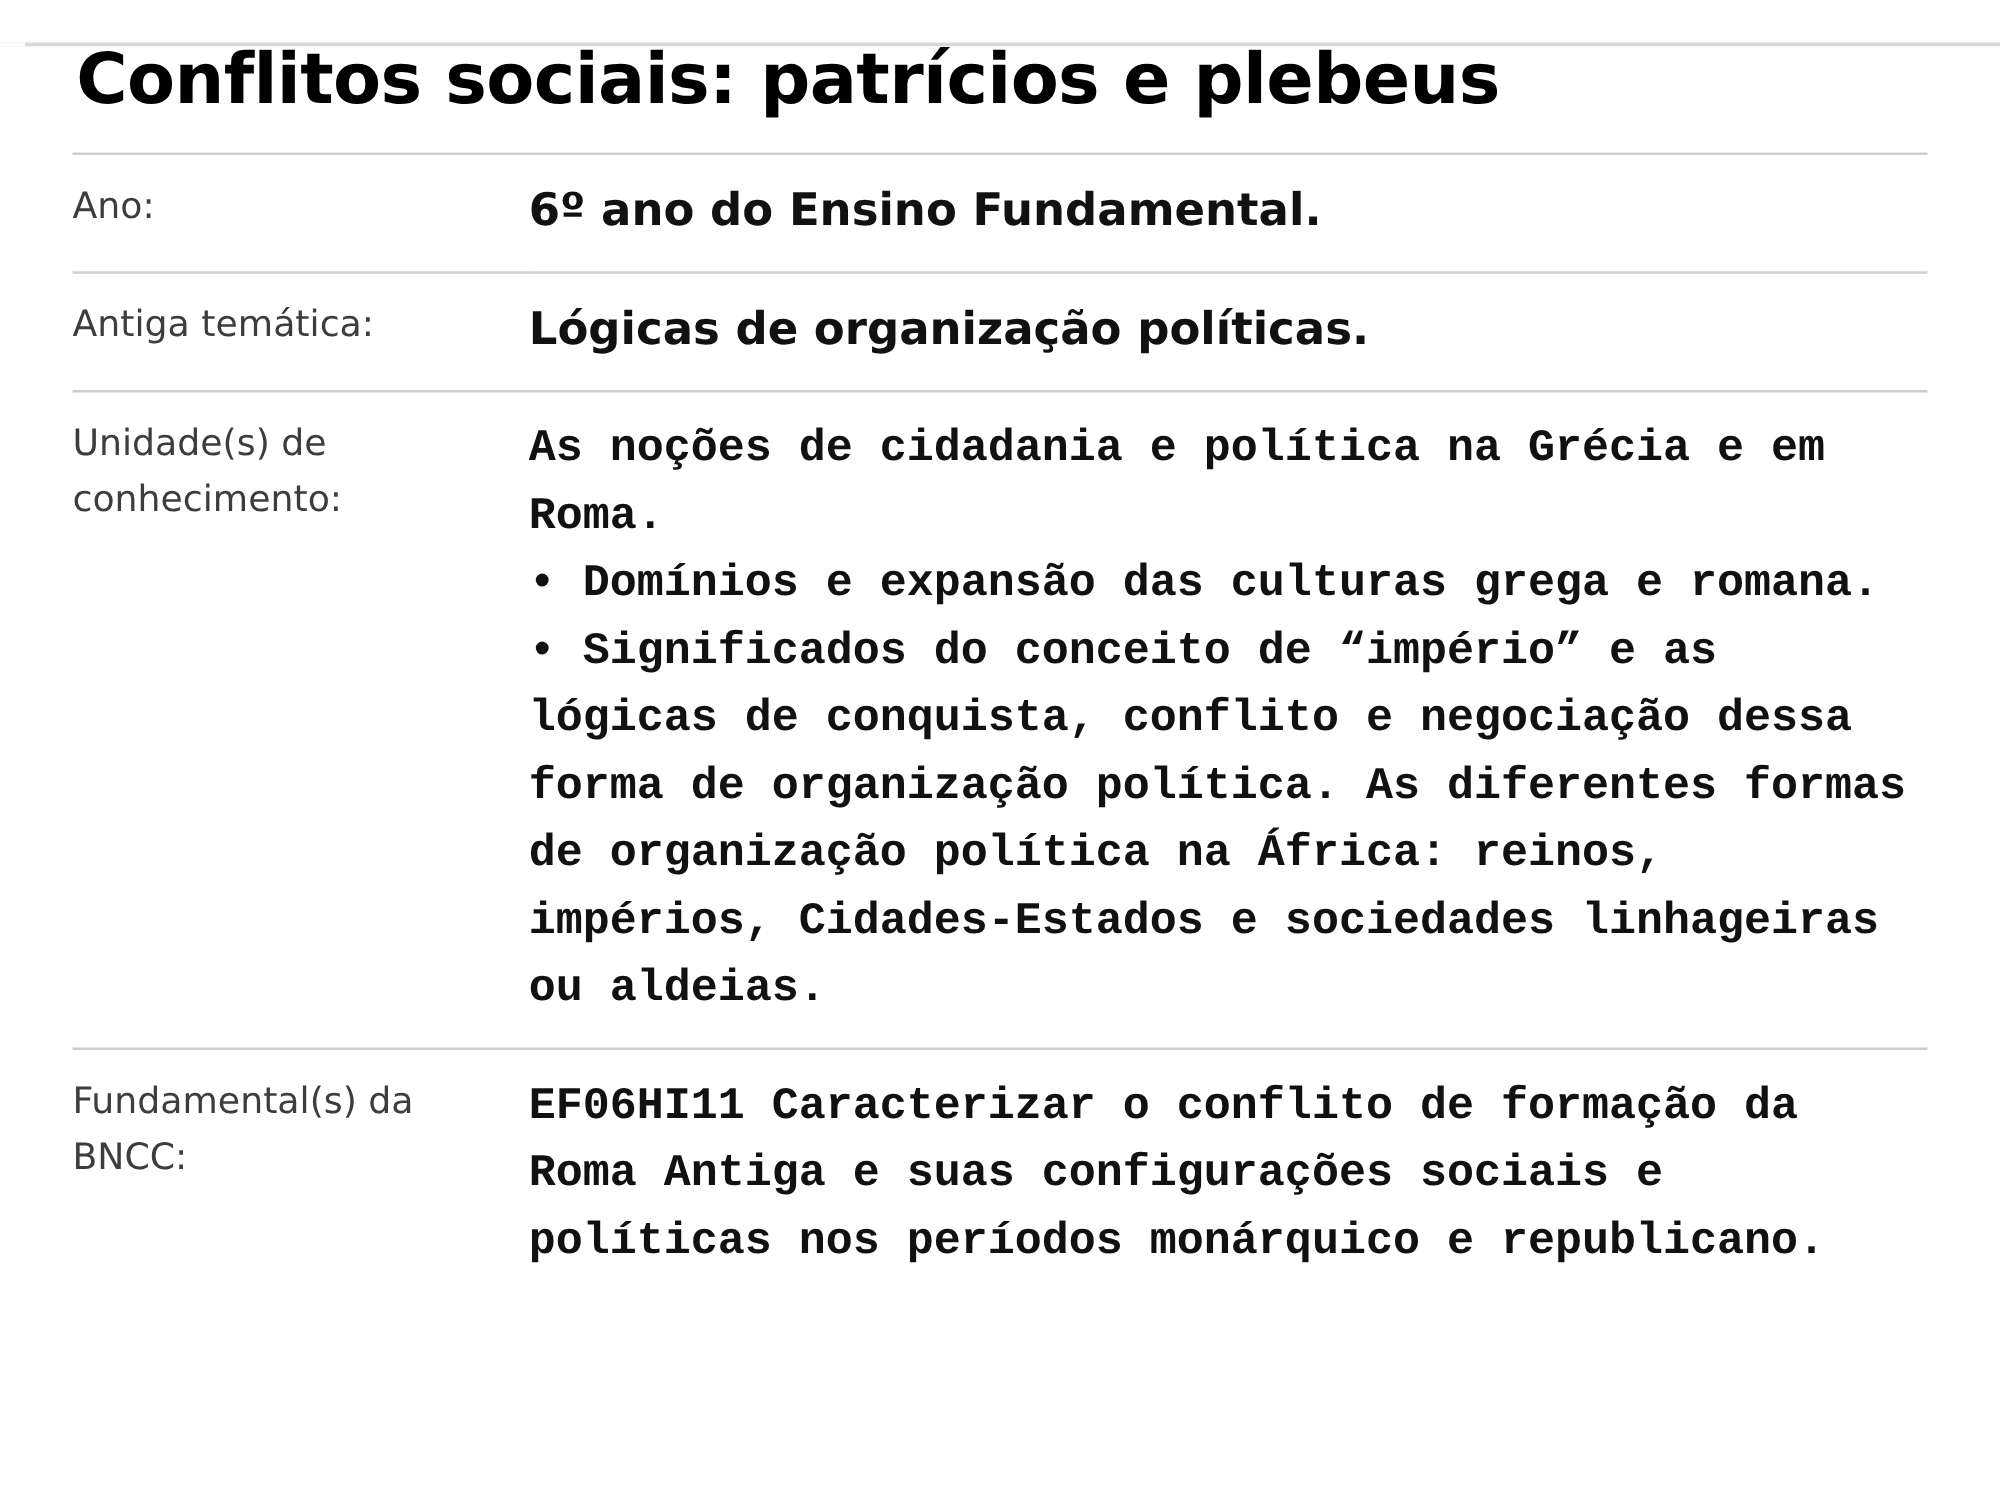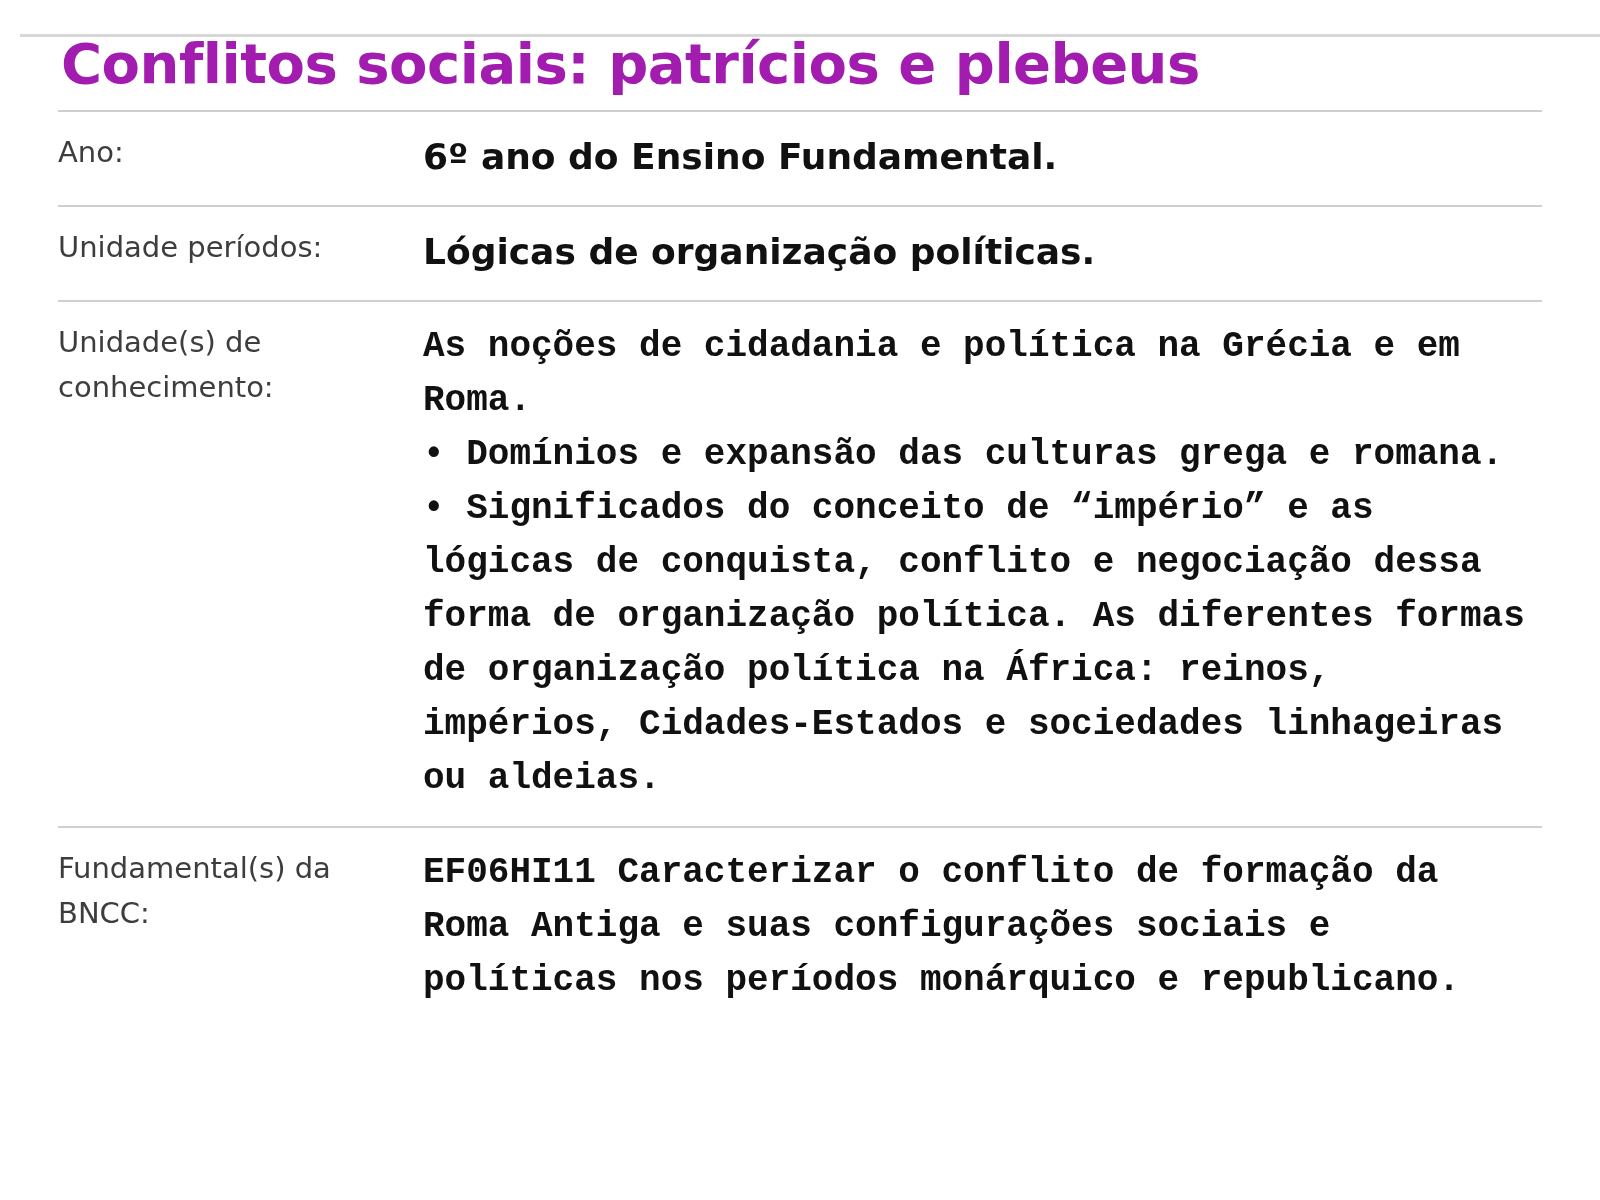--- a/index.html
+++ b/index.html
@@ -37,26 +37,26 @@
     width: 20px;
     height: 3px;
     background: #ffffff;
   }
   .doc-title {
     font-size: 56px;
     font-weight: 700;
     letter-spacing: -0.5px;
     line-height: 1.08;
     margin: 34px 0 0 3px;
-    color: #a21caf;
+    color: #000000;
   }
   table.meta {
     width: 100%;
     border-collapse: collapse;
-    margin-top: 16px;
+    margin-top: 28px;
   }
   table.meta td {
     border-top: 2px solid #cfcfcf;
     padding: 18px 0 20px 0;
     vertical-align: top;
   }
   table.meta tr:first-child td {
     border-top: 2px solid #cfcfcf;
   }
   td.label {
@@ -91,21 +91,21 @@
 
   <h1 class="doc-title">Conflitos sociais: patrícios e plebeus</h1>
 
   <table class="meta">
     <tbody>
       <tr>
         <td class="label">Ano:</td>
         <td class="value">6º ano do Ensino Fundamental.</td>
       </tr>
       <tr>
-        <td class="label">Unidade períodos:</td>
+        <td class="label">Antiga temática:</td>
         <td class="value">Lógicas de organização políticas.</td>
       </tr>
       <tr>
         <td class="label">Unidade(s) de conhecimento:</td>
         <td class="value tight" style="white-space: pre-line;">As noções de cidadania e política na Grécia e em Roma.
 • Domínios e expansão das culturas grega e romana.
 • Significados do conceito de “império” e as lógicas de conquista, conflito e negociação dessa forma de organização política. As diferentes formas de organização política na África: reinos, impérios, Cidades-Estados e sociedades linhageiras ou aldeias.</td>
       </tr>
       <tr>
         <td class="label">Fundamental(s) da BNCC:</td>

